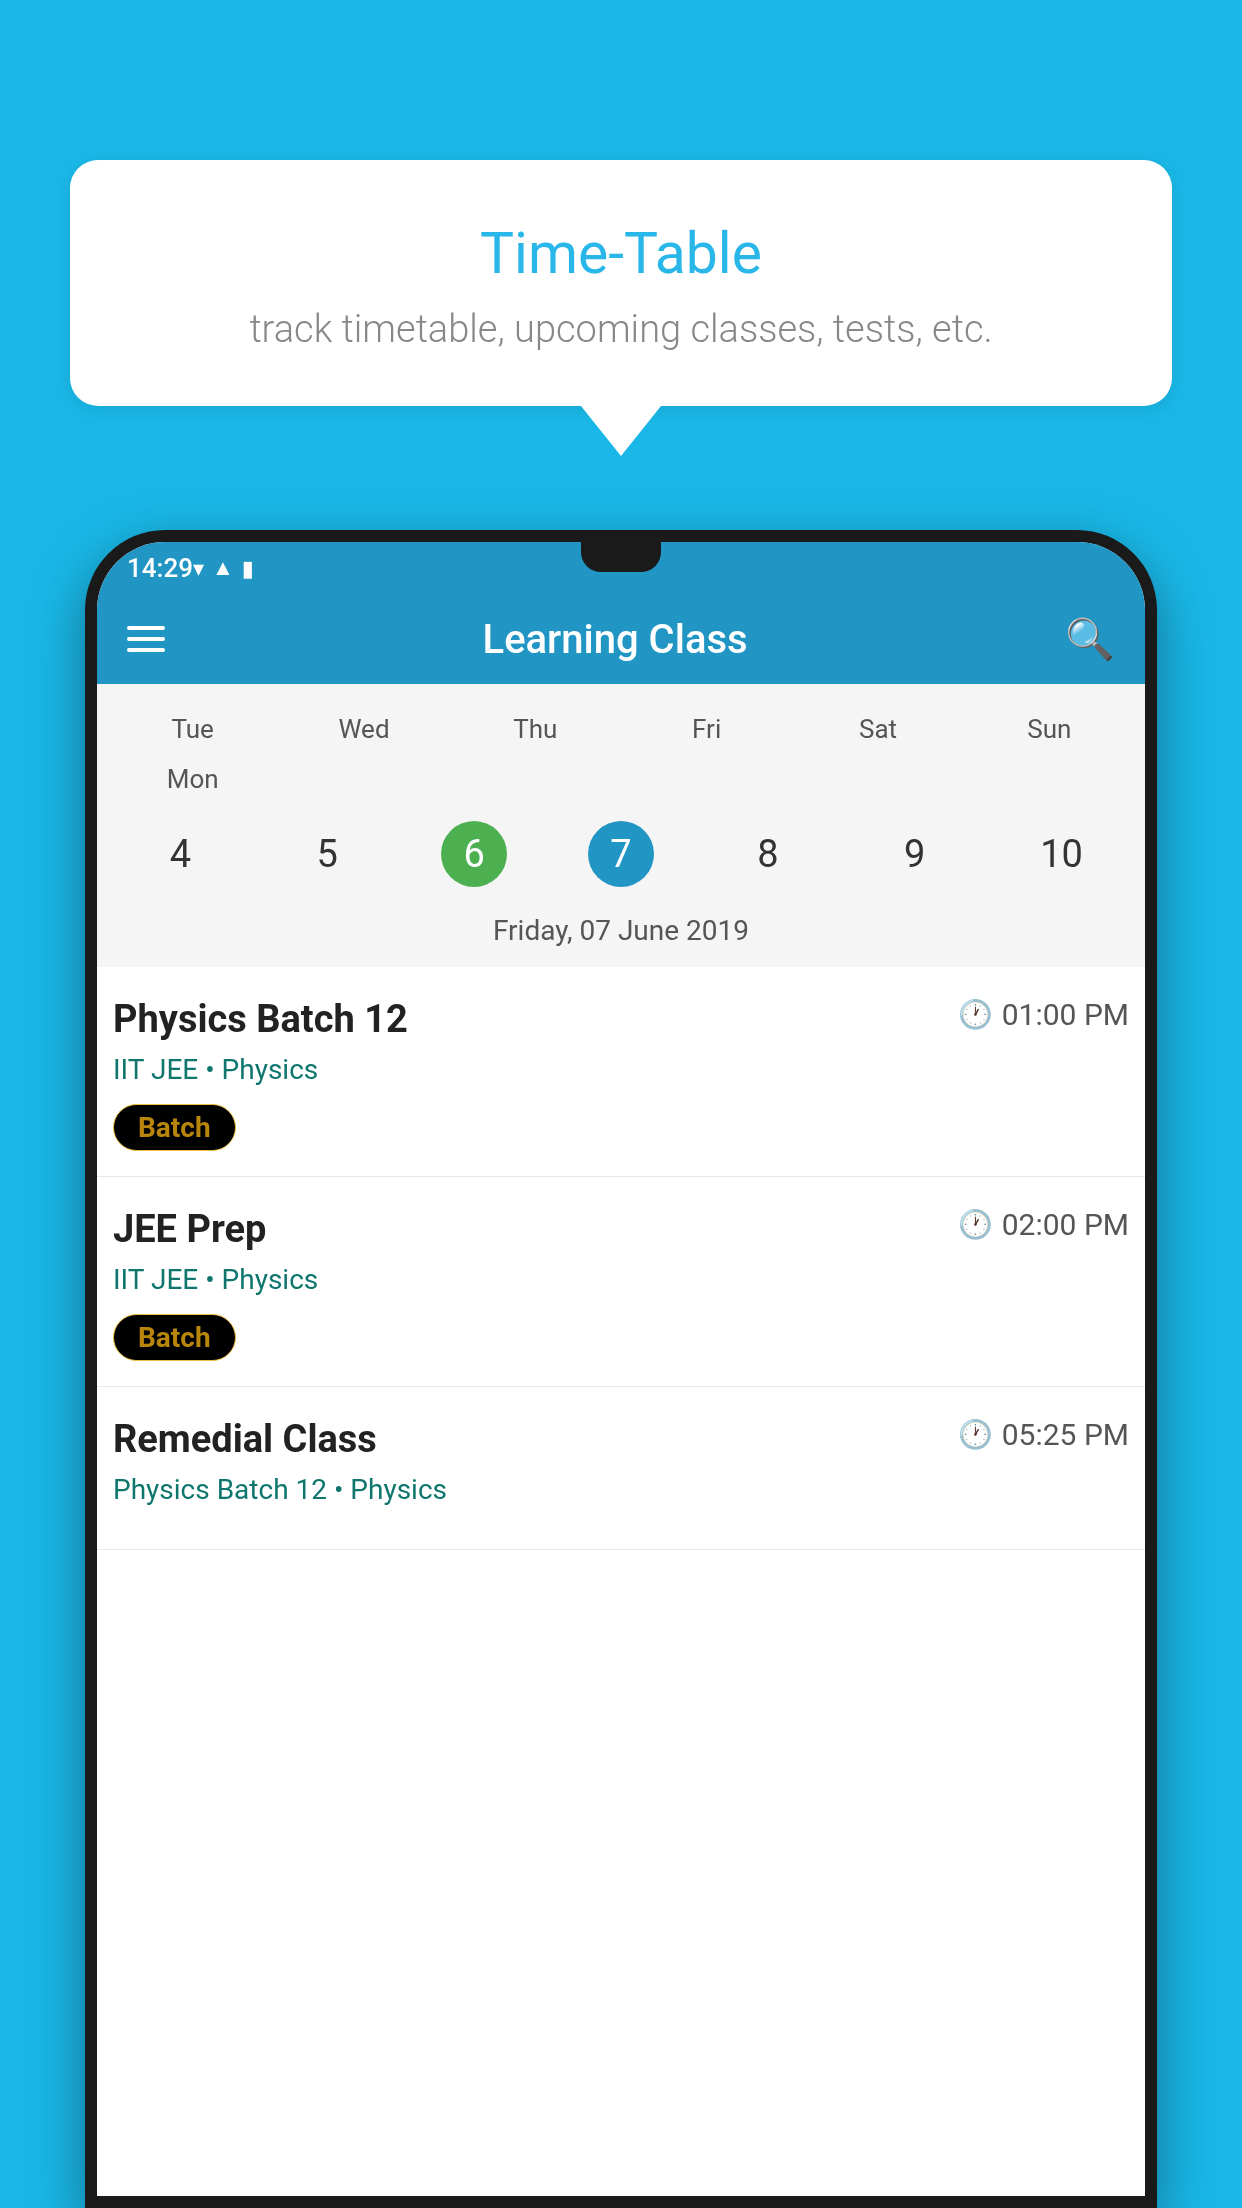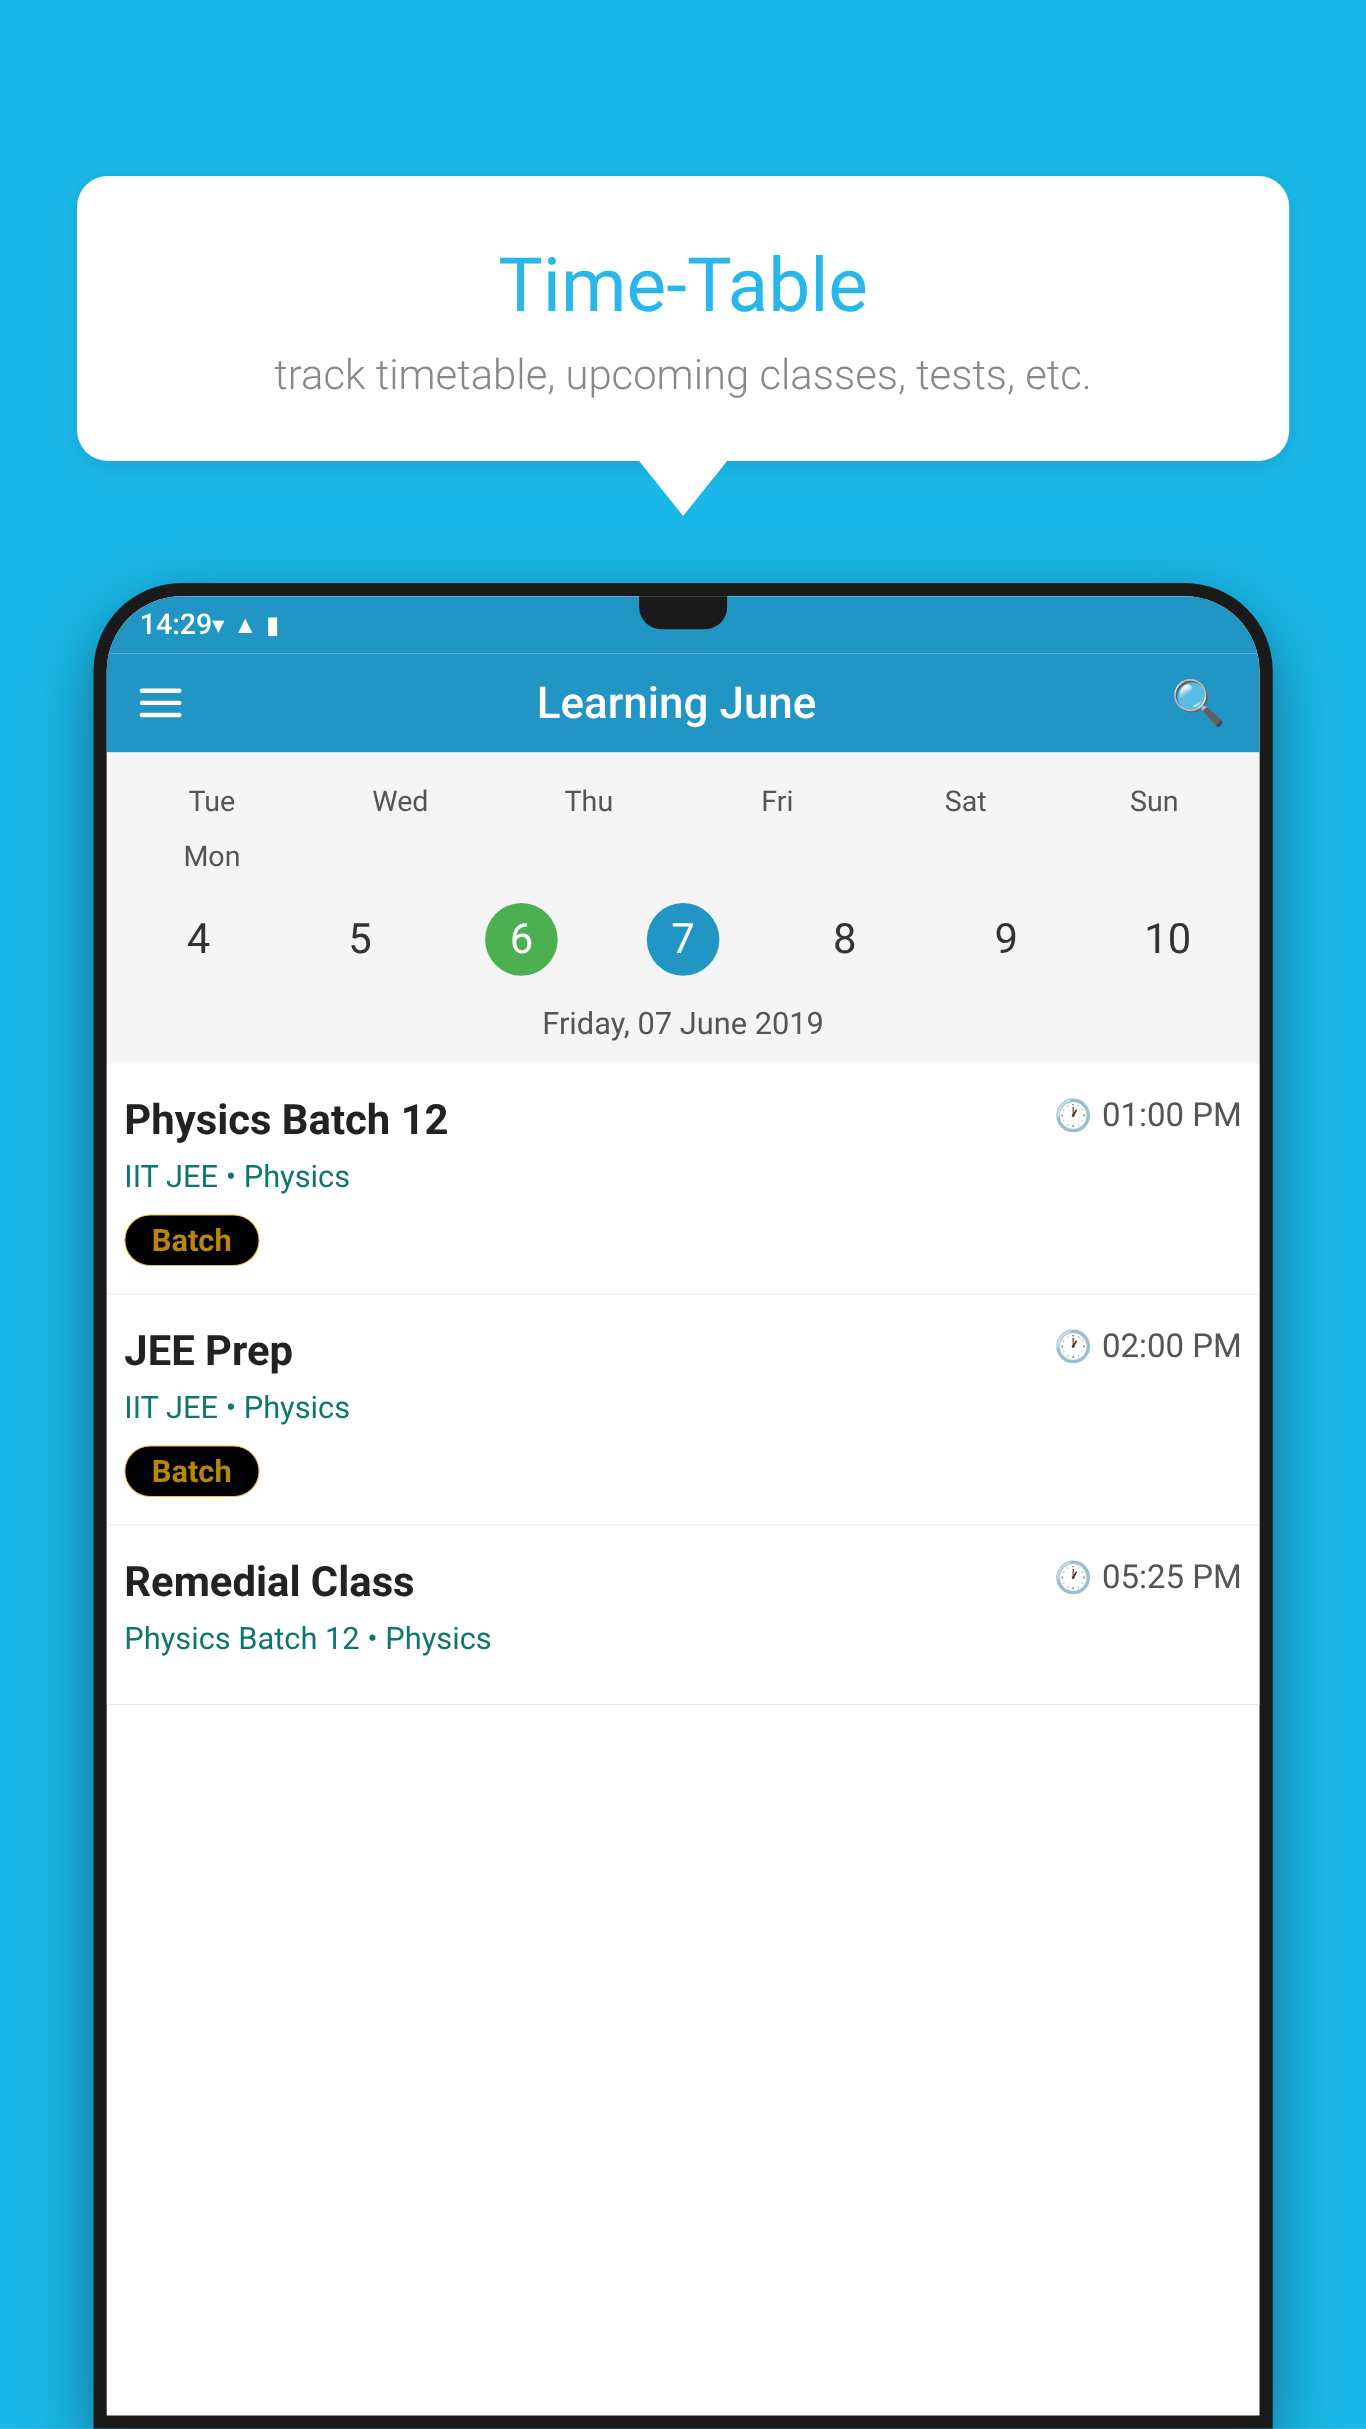--- a/index.html
+++ b/index.html
@@ -24,21 +24,21 @@
 
     .speech-bubble {
       background: white;
       border-radius: 28px;
       padding: 60px 40px 55px;
       text-align: center;
       box-shadow: 0 4px 20px rgba(0,0,0,0.1);
     }
 
     .speech-bubble-title {
-      font-size: 68px;
+      font-size: 57px;
       font-weight: 400;
       color: #29b6e8;
       margin-bottom: 20px;
     }
 
     .speech-bubble-subtitle {
       font-size: 38px;
       color: #888;
       font-weight: 300;
     }
@@ -294,21 +294,21 @@
         <span>▮</span>
       </div>
     </div>
 
     <div class="app-bar">
       <div class="menu-icon">
         <span></span>
         <span></span>
         <span></span>
       </div>
-      <span class="app-title">Learning June</span>
+      <span class="app-title">Learning Class</span>
       <span class="search-icon-btn">🔍</span>
     </div>
 
     <div class="calendar-strip">
       <div class="day-labels">
         <span class="day-label">Tue</span>
         <span class="day-label">Wed</span>
         <span class="day-label">Thu</span>
         <span class="day-label">Fri</span>
         <span class="day-label">Sat</span>

